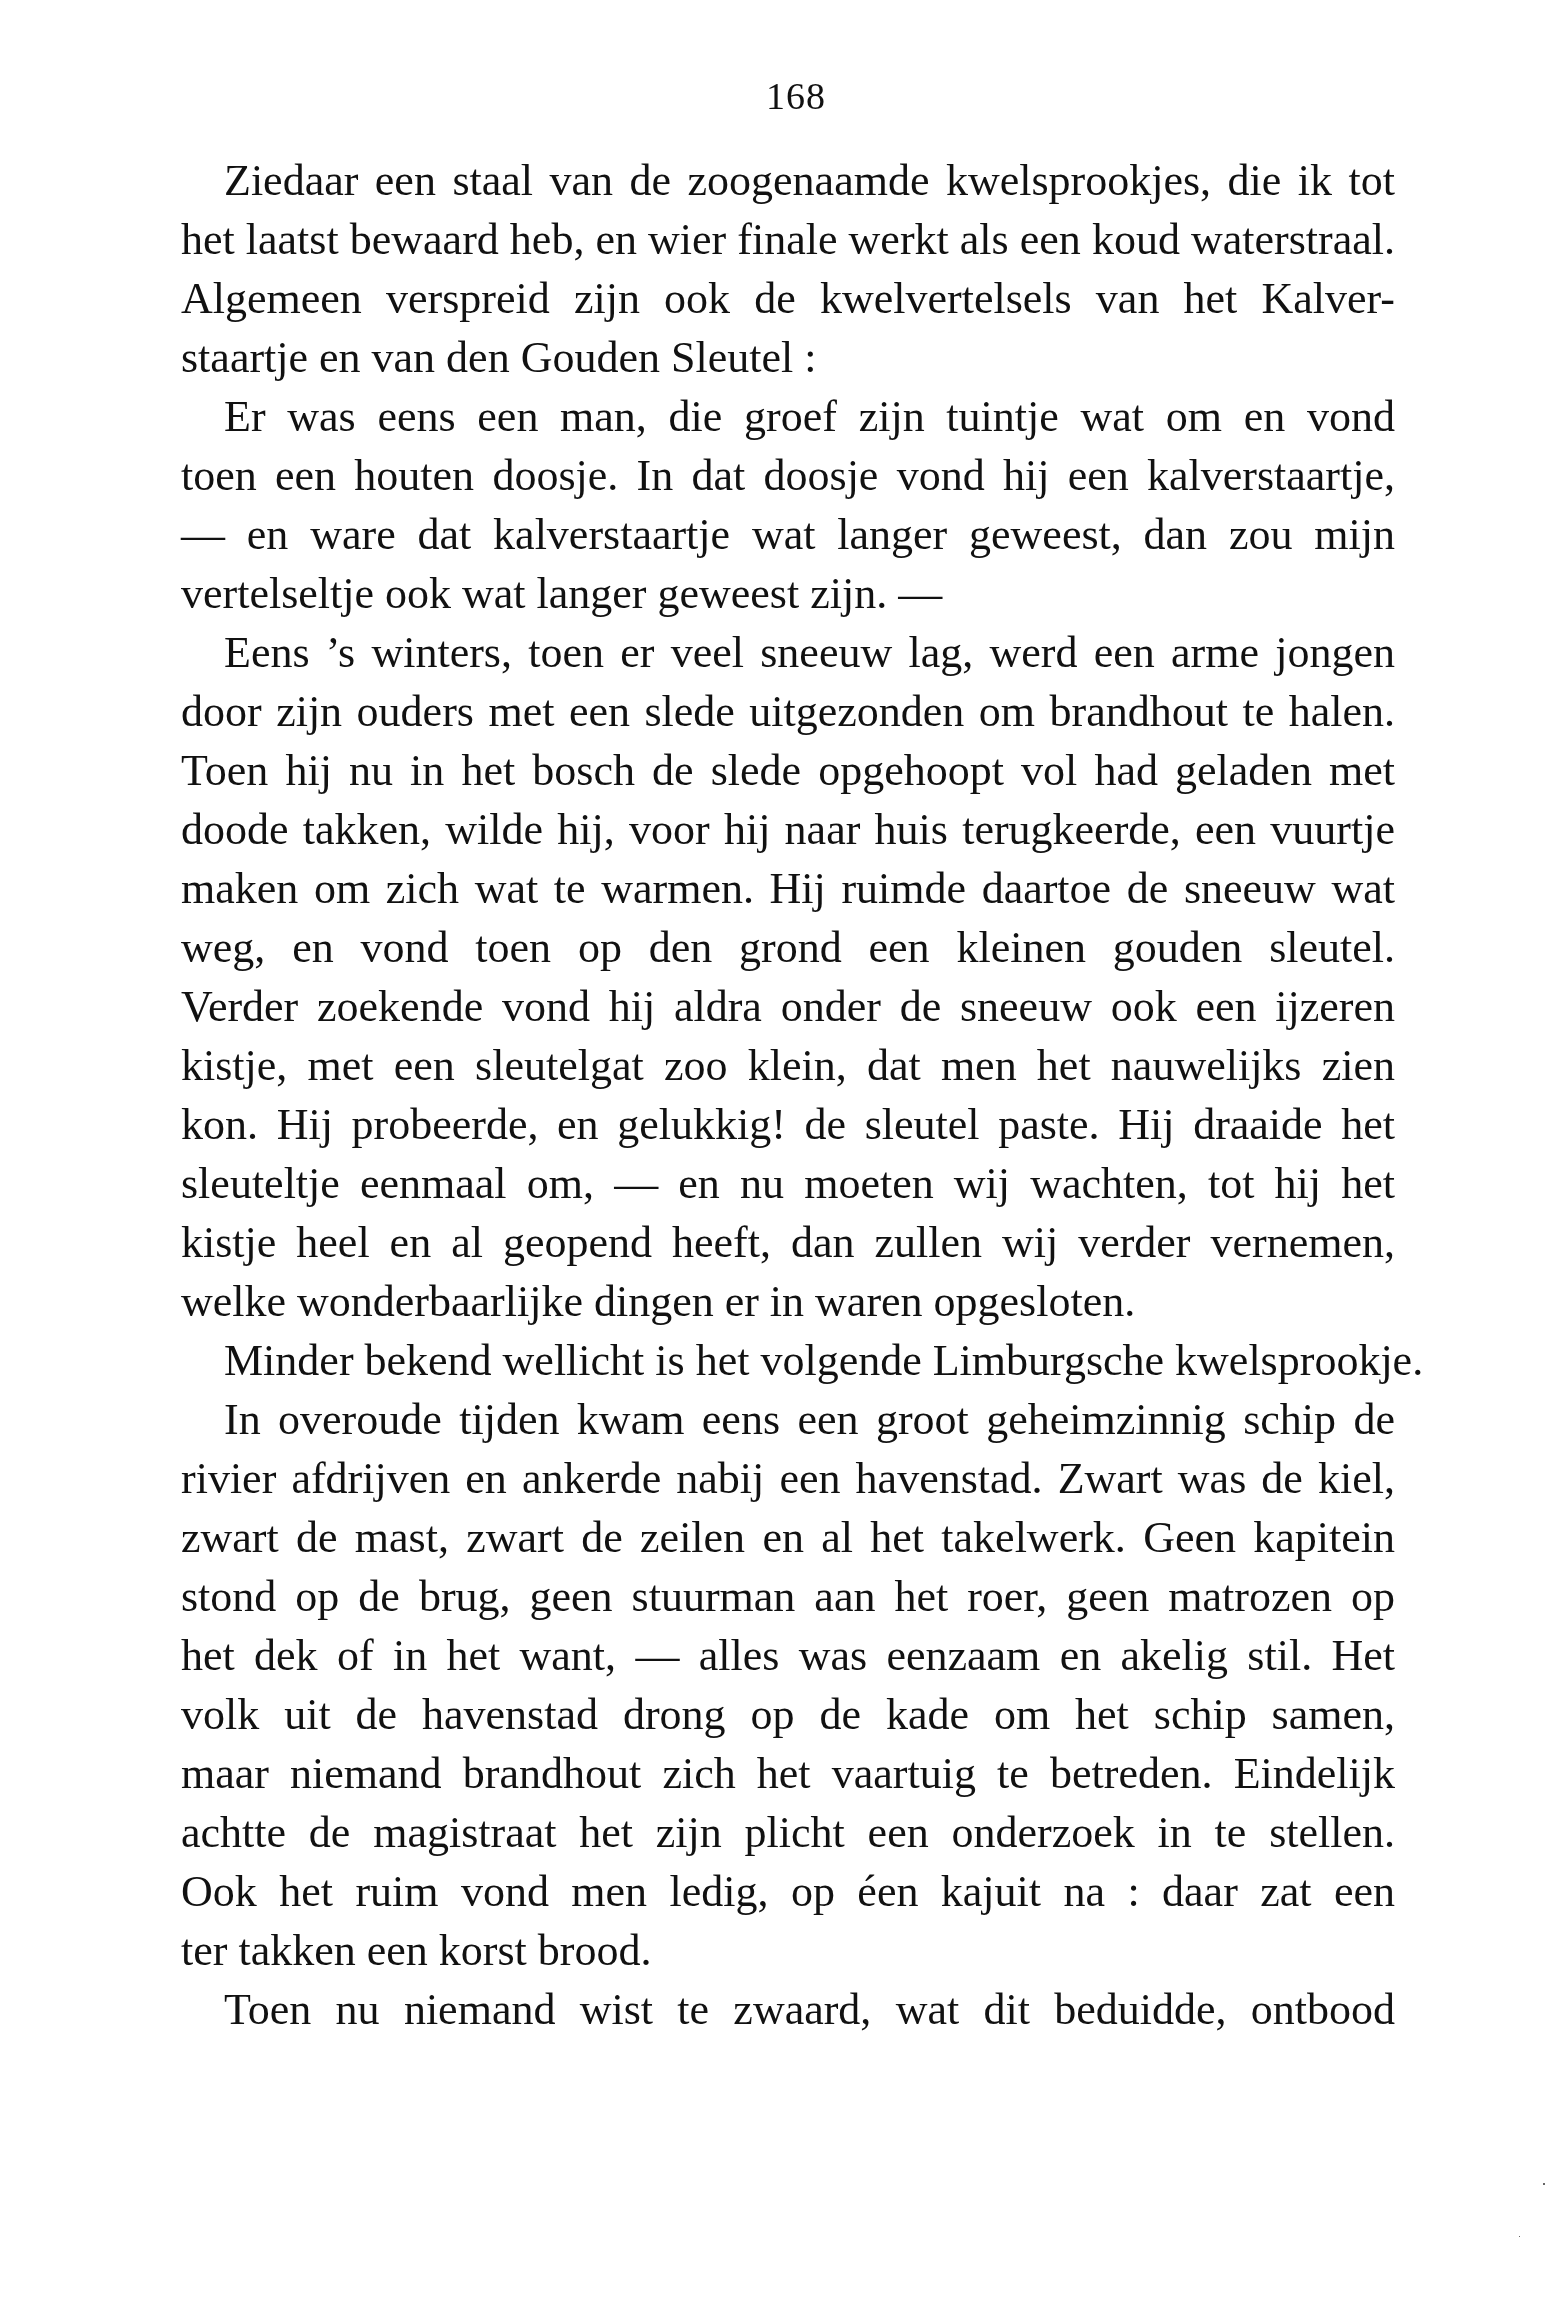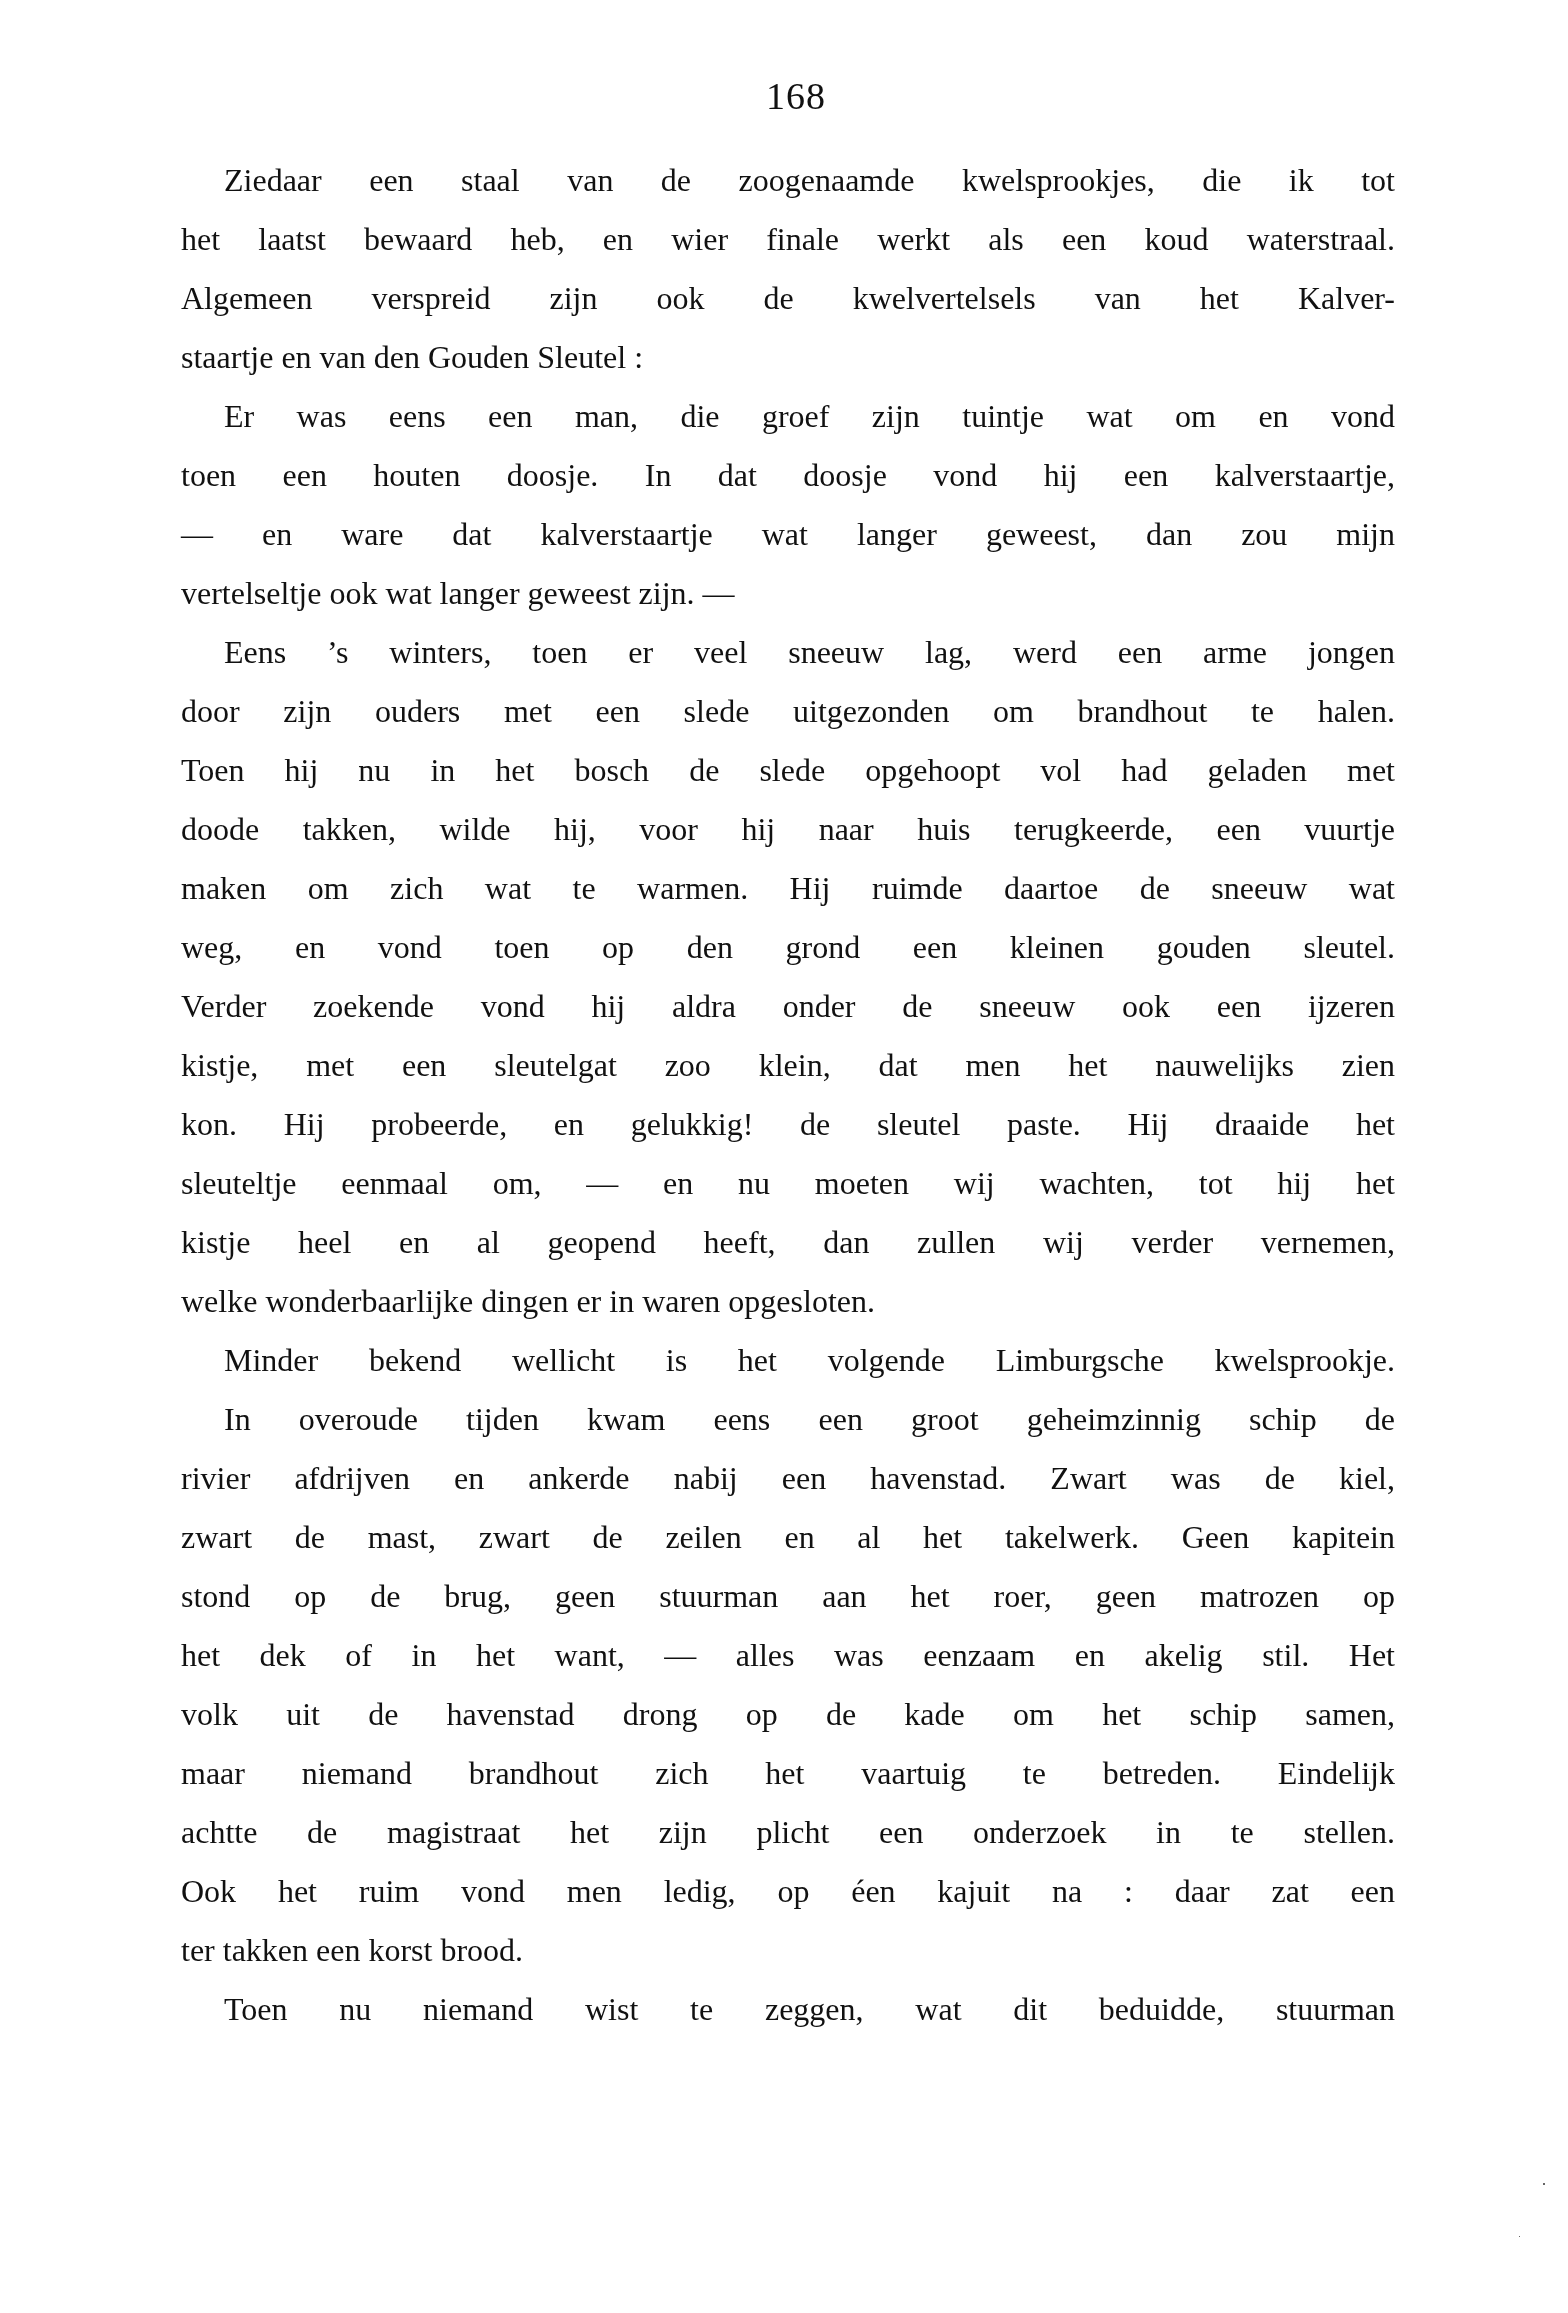--- a/index.html
+++ b/index.html
@@ -8,21 +8,21 @@
     position: absolute; left: 0; width: 1568px; top: 74px;
     text-align: center;
     font-family: "Liberation Serif", "DejaVu Serif", serif;
     font-size: 38px; color: #111;
     letter-spacing: 1px;
     margin-left: 12px;
   }
   .text-block {
     position: absolute; left: 181px; top: 151px; width: 1214px;
     font-family: "Liberation Serif", "DejaVu Serif", serif;
-    font-size: 32px; line-height: 59px; color: #111;
+    font-size: 44px; line-height: 59px; color: #111;
   }
   .line {
     display: block; height: 59px; white-space: nowrap;
     text-align: justify; text-align-last: justify;
     overflow: visible;
   }
   .line.indent { padding-left: 43px; }
   .line.last { text-align-last: left; }
   .speck { position: absolute; background: #666; width: 1.9px; height: 1.9px; }
 </style>
@@ -56,18 +56,18 @@
     <span class="line indent">In overoude tijden kwam eens een groot geheimzinnig schip de</span>
     <span class="line">rivier afdrijven en ankerde nabij een havenstad. Zwart was de kiel,</span>
     <span class="line">zwart de mast, zwart de zeilen en al het takelwerk. Geen kapitein</span>
     <span class="line">stond op de brug, geen stuurman aan het roer, geen matrozen op</span>
     <span class="line">het dek of in het want, — alles was eenzaam en akelig stil. Het</span>
     <span class="line">volk uit de havenstad drong op de kade om het schip samen,</span>
     <span class="line">maar niemand brandhout zich het vaartuig te betreden. Eindelijk</span>
     <span class="line">achtte de magistraat het zijn plicht een onderzoek in te stellen.</span>
     <span class="line">Ook het ruim vond men ledig, op éen kajuit na : daar zat een</span>
     <span class="line last">ter takken een korst brood.</span>
-    <span class="line indent">Toen nu niemand wist te zeggen, wat dit beduidde, stuurman</span>
+    <span class="line indent">Toen nu niemand wist te zwaard, wat dit beduidde, ontbood</span>
   </div>
 
 <div class="speck" style="left:1543px; top:2183px;"></div>
 <div class="speck" style="left:1519px; top:2236px; width:1px; height:1px;"></div>
 
 
 </body></html>

